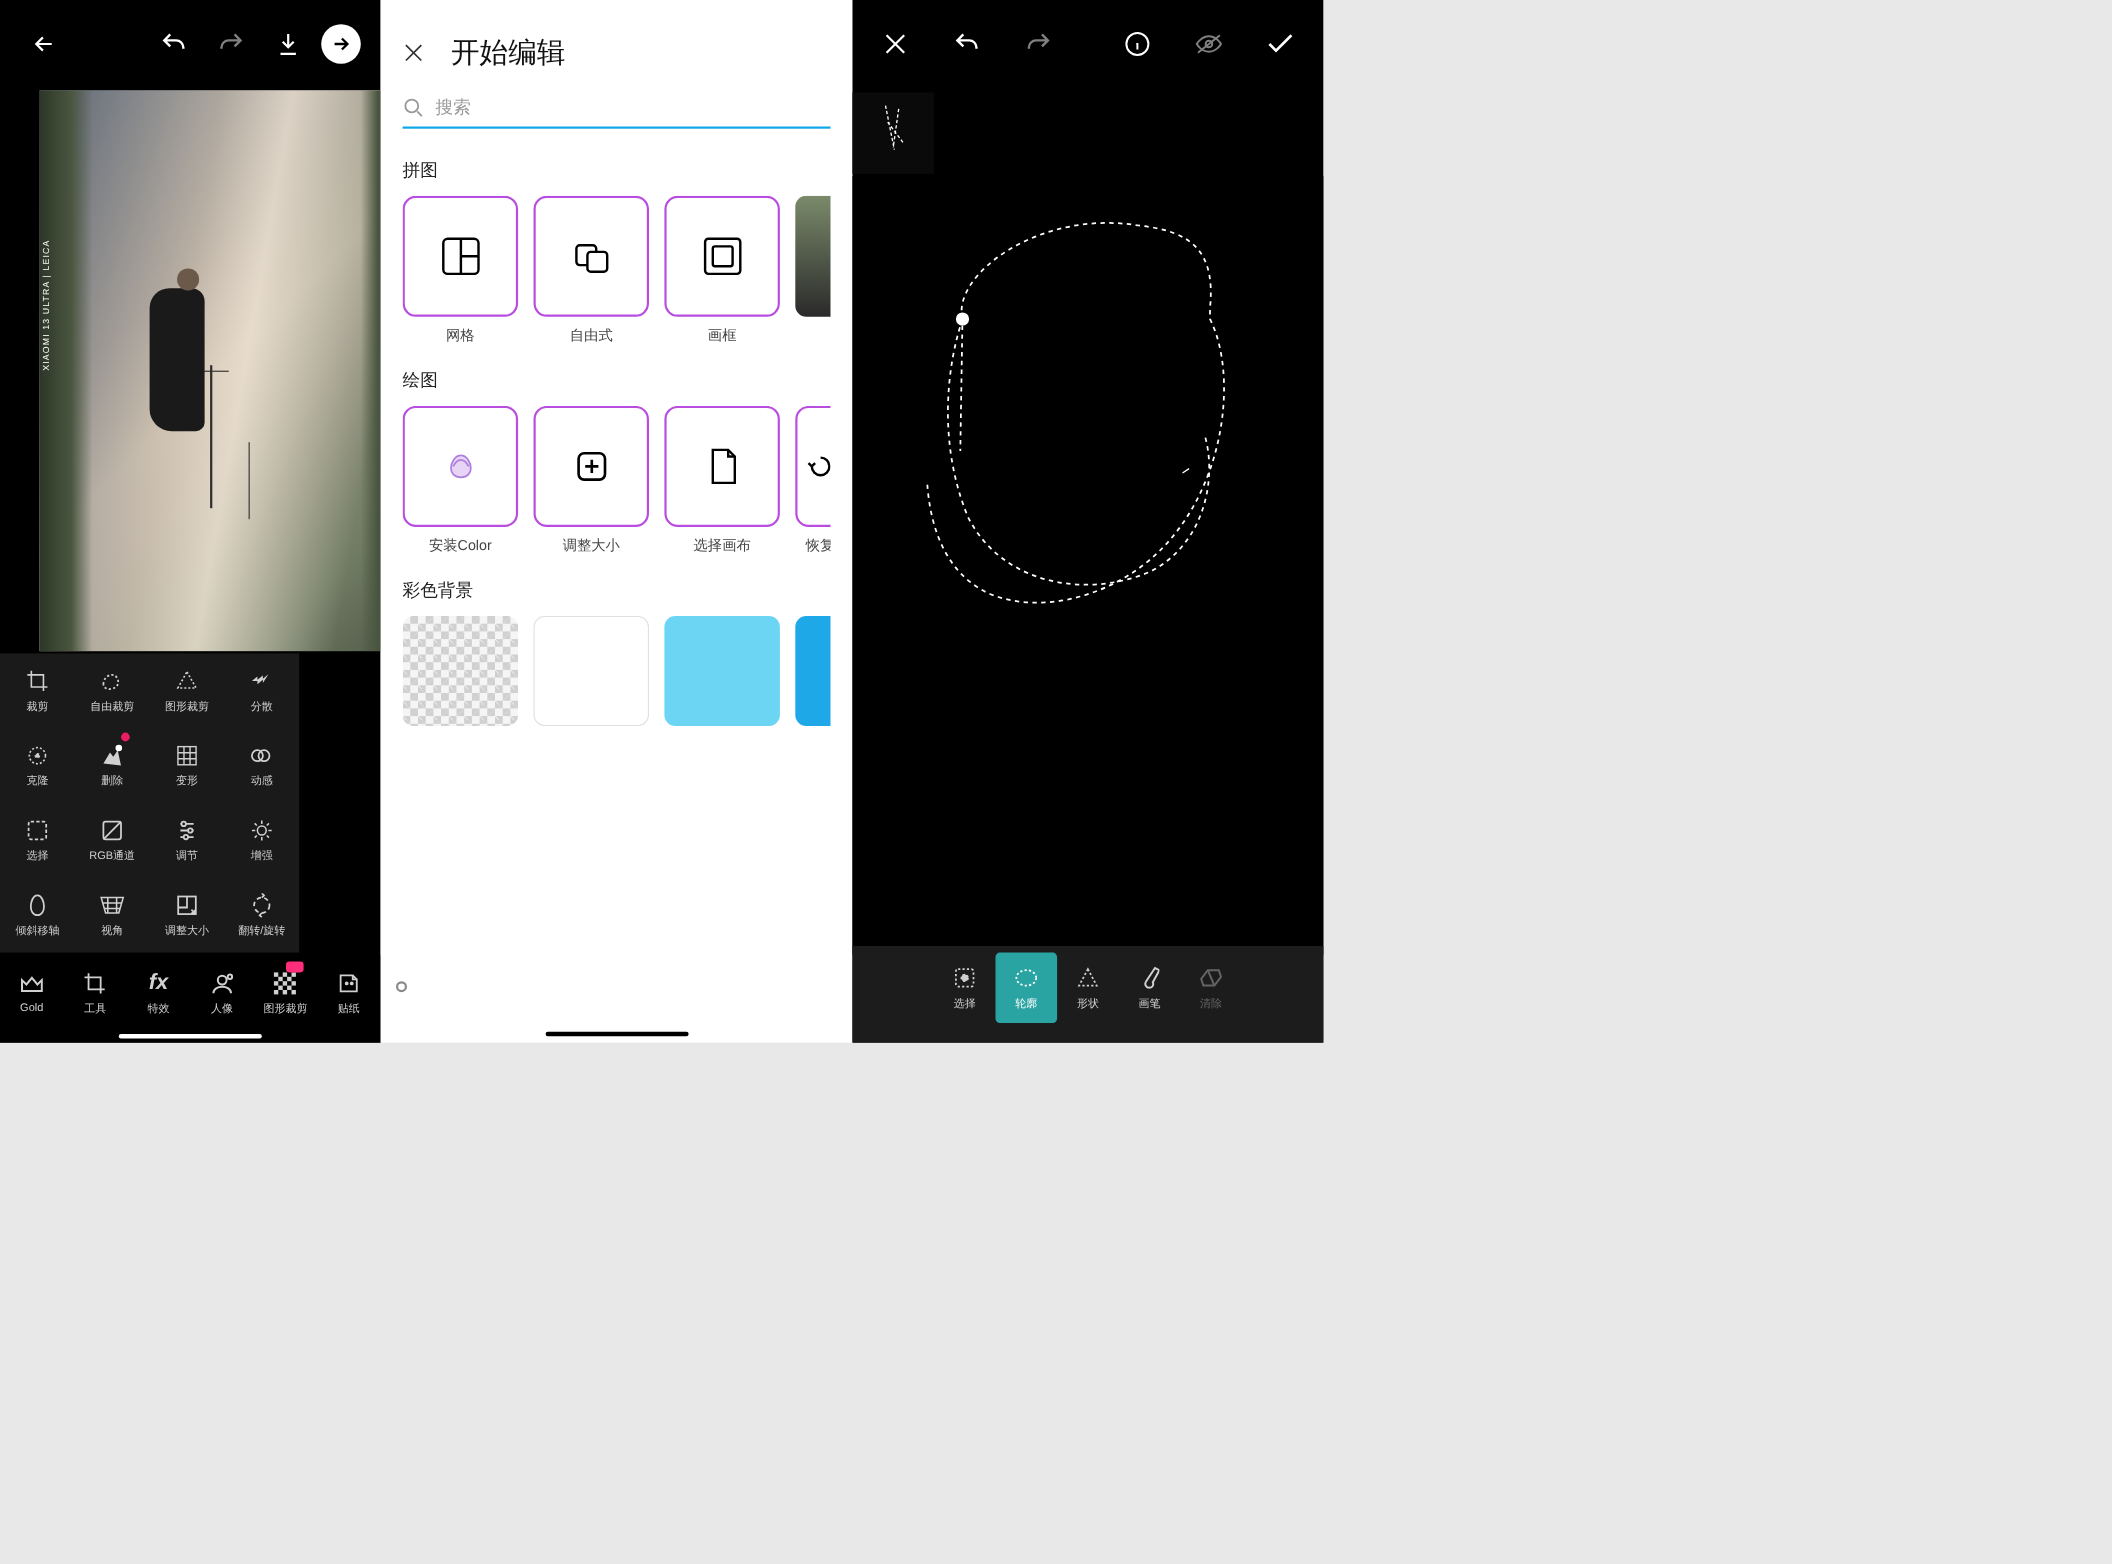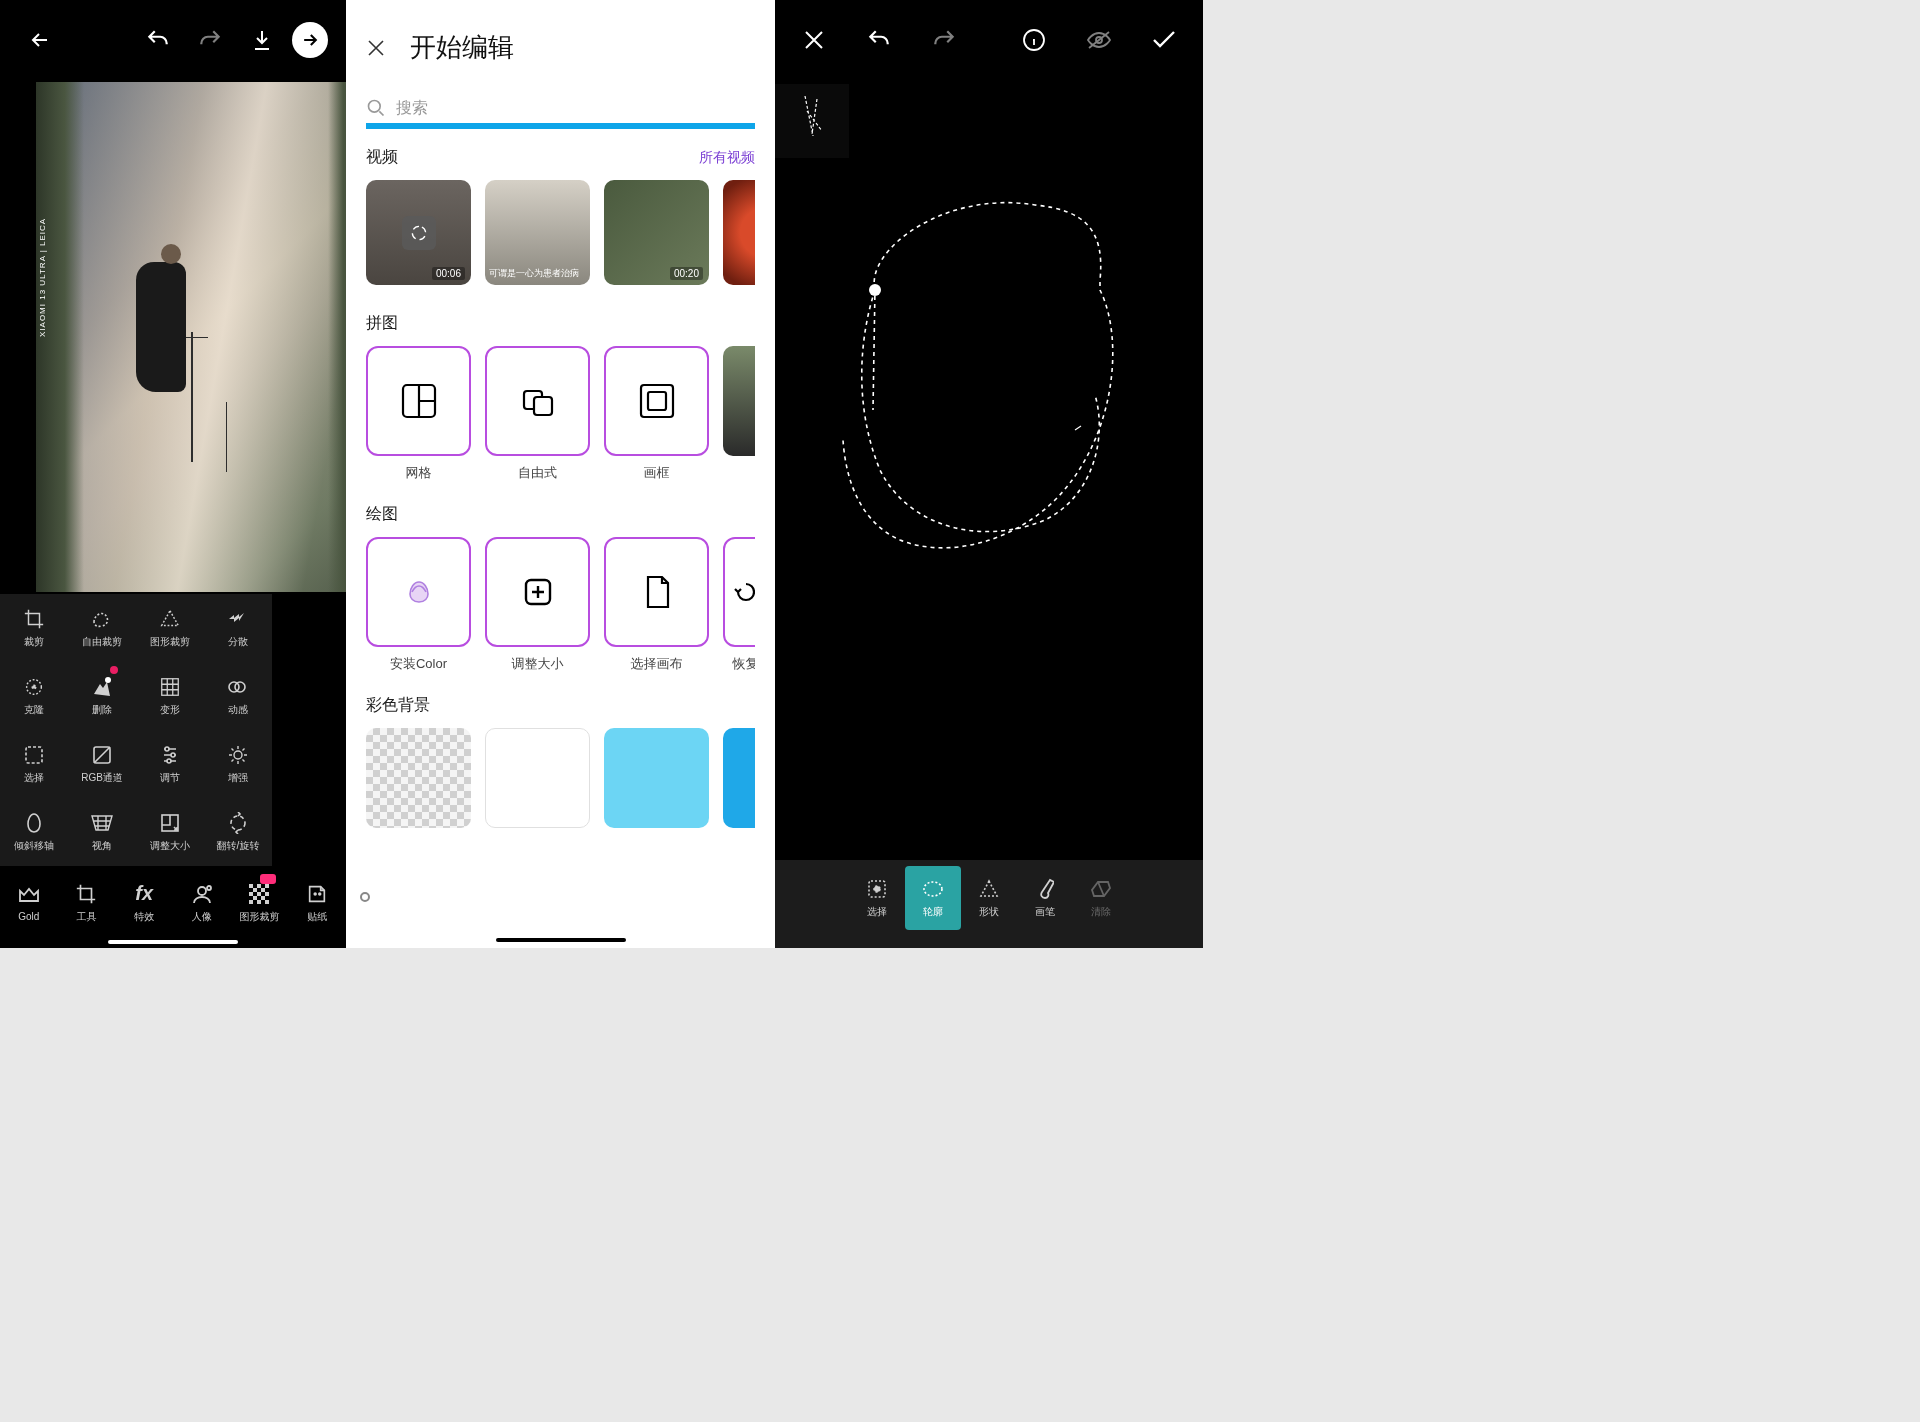--- a/index.html
+++ b/index.html
@@ -33,21 +33,21 @@
 .left-bottombar { position: absolute; bottom: 0; left: 0; right: 0; height: 80px; display: grid; grid-template-columns: repeat(6, 1fr); background: #000; padding-bottom: 12px; }
 .bb-cell { display: flex; flex-direction: column; align-items: center; justify-content: center; gap: 3px; color: #d0d0d0; position: relative; }
 .bb-cell .ico { height: 26px; display: flex; align-items: center; justify-content: center; }
 .bb-cell .lbl { font-size: 10px; }
 .pink-badge { position: absolute; top: 6px; right: 12px; width: 16px; height: 10px; background: #ff2d7a; border-radius: 3px; }
 .home-indicator-l { position: absolute; bottom: 4px; left: 50%; transform: translateX(-50%); width: 130px; height: 4px; background: #fff; border-radius: 2px; }
 
 
 .mid-header { padding: 30px 20px 16px 20px; display: flex; align-items: center; gap: 24px; }
 .mid-title { font-size: 26px; font-weight: 500; color: #111; }
-.search-bar { margin: 12px 20px 0 20px; height: 36px; display: flex; align-items: center; gap: 10px; color: #999; font-size: 16px; border-bottom: 6px solid #0ea5e9; }
+.search-bar { margin: 0 20px 0 20px; height: 36px; display: flex; align-items: center; gap: 10px; color: #999; font-size: 16px; border-bottom: 2px solid #0ea5e9; }
 .section { padding: 18px 20px 0 20px; }
 .section-head { display: flex; justify-content: space-between; align-items: center; margin-bottom: 12px; }
 .section-title { font-size: 16px; color: #222; font-weight: 500; }
 .section-link { font-size: 14px; color: #7b3fd4; }
 .hs { display: flex; gap: 14px; overflow: hidden; }
 .vid-thumb { width: 105px; height: 105px; border-radius: 10px; position: relative; flex-shrink: 0; overflow: hidden; }
 .vid-time { position: absolute; right: 6px; bottom: 5px; font-size: 10px; color: #fff; background: rgba(0,0,0,0.35); padding: 1px 4px; border-radius: 2px; }
 .vid-caption { position: absolute; left: 4px; bottom: 5px; font-size: 9px; color: #fff; }
 .card-col { display: flex; flex-direction: column; align-items: center; gap: 8px; }
 .card-box { width: 105px; height: 110px; border: 2px solid #b84de0; border-radius: 12px; display: flex; align-items: center; justify-content: center; flex-shrink: 0; }
@@ -368,45 +368,20 @@
     <div class="mid-title">开始编辑</div>
   </div>
   <div class="search-bar">
     <svg width="20" height="20" viewBox="0 0 24 24" fill="none" stroke="currentColor" stroke-width="2">
         <circle cx="10" cy="10" r="7"></circle>
         <path d="M21 21l-5-5"></path>
       </svg>
     <span>搜索</span>
   </div>
 
-  <div class="section">
-    <div class="section-head">
-      <div class="section-title">视频</div>
-      <div class="section-link">所有视频</div>
-    </div>
-    <div class="hs">
-      <div class="vid-thumb" style="background:linear-gradient(#6b6560,#4a4540)">
-          <div style="position:absolute;inset:0;display:flex;align-items:center;justify-content:center">
-            <div style="width:34px;height:34px;border-radius:6px;background:rgba(90,90,90,.8);display:flex;align-items:center;justify-content:center">
-              <svg width="16" height="16" viewBox="0 0 24 24" fill="none" stroke="#fff" stroke-width="2">
-                <path d="M12 2a10 10 0 100 20 10 10 0 000-20" stroke-dasharray="10 6"></path>
-              </svg>
-            </div>
-          </div>
-          <div class="vid-time">00:06</div>
-        </div>
-      <div class="vid-thumb" style="background:linear-gradient(#d5d0c6,#8a877e)">
-          <div class="vid-caption">可谓是一心为患者治病</div>
-        </div>
-      <div class="vid-thumb" style="background:linear-gradient(135deg,#4a5a3e,#6b7a5a)">
-          <div class="vid-time">00:20</div>
-        </div>
-      <div class="vid-thumb" style="background:radial-gradient(circle at 40% 50%,#d94a2a 30%,#701f10 70%)"></div>
-    </div>
-  </div>
 
   <div class="section" style="padding-top:28px">
     <div class="section-head">
         <div class="section-title">拼图</div>
       </div>
     <div class="hs">
       <div class="card-col">
           <div class="card-box">
             <svg width="40" height="40" viewBox="0 0 40 40" fill="none" stroke="#000" stroke-width="2.2">
               <rect x="4" y="4" width="32" height="32" rx="4"></rect>

